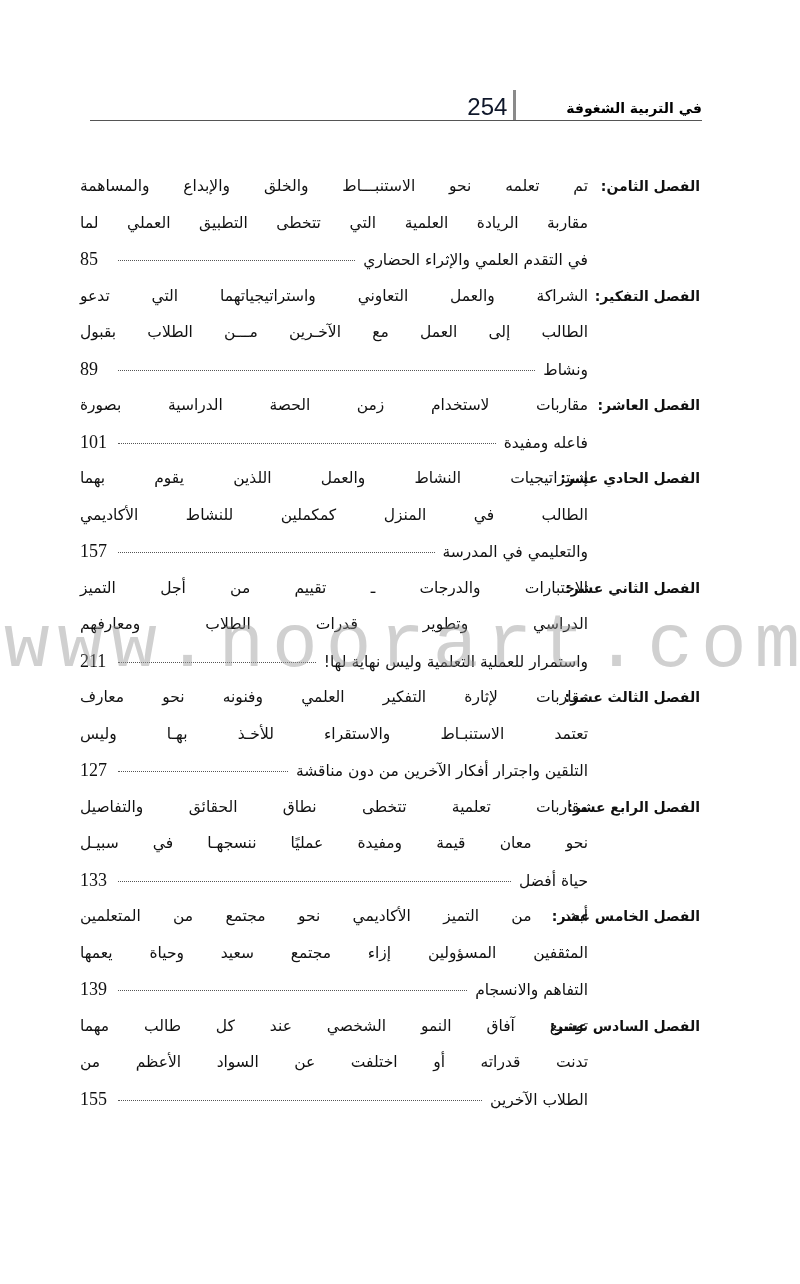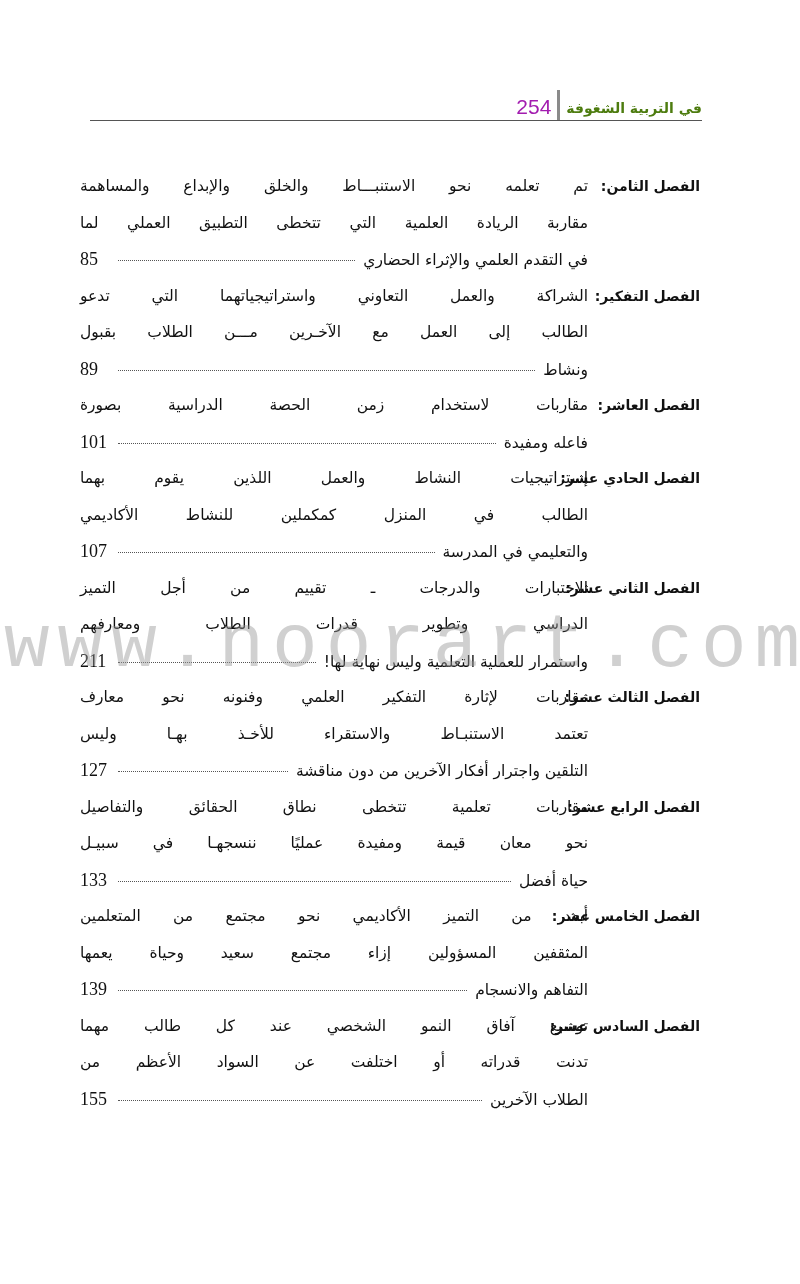--- a/index.html
+++ b/index.html
@@ -25,37 +25,38 @@
     position: absolute;
     top: 92px;
     right: 98px;
     display: flex;
     flex-direction: row;
     align-items: flex-end;
     height: 28px;
   }
   .page-number {
     font-family: "Liberation Sans", sans-serif;
-    font-size: 21px;
-    color: #a21caf;
+    font-size: 24px;
+    color: #0f172a;
     line-height: 26px;
     margin-left: 8px;
   }
   .header-sep {
     width: 3px;
     height: 30px;
     background: #8a8a8a;
     margin: 0 6px 0 6px;
   }
   .book-title {
     direction: rtl;
     font-size: 14px;
     font-weight: bold;
-    color: #4d7c0f;
+    color: #000000;
     line-height: 24px;
+    margin-left: 44px;
   }
   .header-rule {
     position: absolute;
     top: 120px;
     left: 90px;
     width: 612px;
     height: 1px;
     background: #555;
   }
 
@@ -187,21 +188,21 @@
         </div>
   </div>
       <div class="toc-entry">
     <div class="chapter-label">الفصل الحادي عشر:</div>
     <div class="chapter-body">
           <span class="line">إستراتيجيات النشاط والعمل اللذين يقوم بهما</span>
           <span class="line">الطالب في المنزل كمكملين للنشاط الأكاديمي</span>
           <span class="line last">
             <span class="last-text">والتعليمي في المدرسة</span>
             <span class="leader"></span>
-            <span class="page-ref">107</span>
+            <span class="page-ref">157</span>
           </span>
         </div>
   </div>
       <div class="toc-entry">
     <div class="chapter-label">الفصل الثاني عشر:</div>
     <div class="chapter-body">
           <span class="line">الاختبارات والدرجات ـ تقييم من أجل التميز</span>
           <span class="line">الدراسي وتطوير قدرات الطلاب ومعارفهم</span>
           <span class="line last">
             <span class="last-text">واستمرار للعملية التعلمية وليس نهاية لها!</span>

